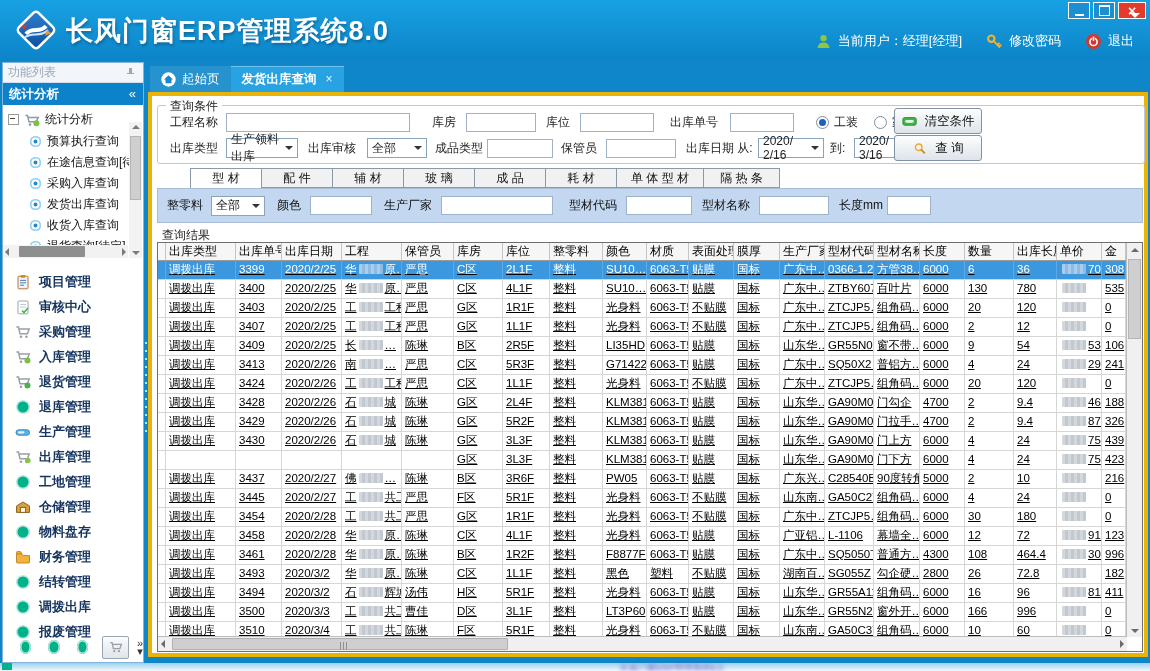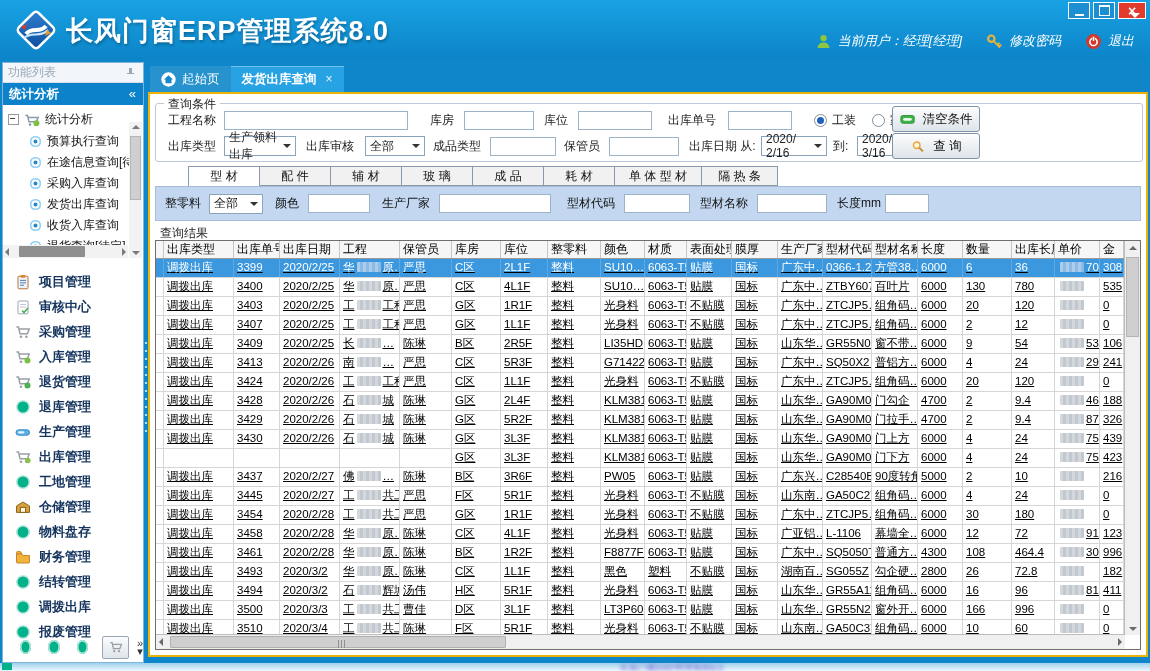--- a/index.html
+++ b/index.html
@@ -16,21 +16,21 @@
              color:#fff;letter-spacing:1px;text-shadow:1px 2px 3px rgba(0,0,0,.28);white-space:nowrap;}
   .win-controls{position:absolute;top:2px;right:4px;display:flex;gap:3px;}
   .wbtn{width:22px;height:17px;box-sizing:border-box;border:1px solid #fff;
         background:#1b8fd1;color:#fff;display:flex;align-items:center;justify-content:center;
         font-size:12px;line-height:1;cursor:default;}
   .wbtn.close{width:28px;background:#e23b2e;font-weight:bold;font-size:14px;}
   .glyph-min{width:9px;height:2px;background:#fff;margin-top:8px;}
   .glyph-max{width:9px;height:8px;border:1px solid #fff;border-top-width:2px;}
   .userbar{position:absolute;right:16px;top:32px;display:flex;gap:24px;align-items:center;
            color:#fff;font-size:13px;}
-  .ub-item{display:flex;align-items:center;white-space:nowrap;font-style:italic;}
+  .ub-item{display:flex;align-items:center;white-space:nowrap;}
   .ub-ico{width:17px;height:17px;margin-right:6px;flex:none;}
 
   
   .sidebar{position:absolute;left:2px;top:62px;width:142px;height:601px;background:#fff;
            border:1px solid #7fb5da;box-sizing:border-box;}
   .func-header{height:19px;background:#f2f6fb;border-bottom:1px solid #d6dfe9;color:#9aa7b5;
                font-size:12px;line-height:19px;padding-left:5px;position:relative;}
   .pin{position:absolute;right:8px;top:5px;width:9px;height:9px;}
   .pin::before{content:"";position:absolute;left:3px;top:0;width:3px;height:6px;background:#9aa7b5;}
   .pin::after{content:"";position:absolute;left:1px;top:5px;width:7px;height:1px;background:#9aa7b5;
@@ -70,21 +70,21 @@
   .tab{height:26px;display:flex;align-items:center;padding:0 11px;color:#fff;font-size:12.5px;
        background:rgba(255,255,255,.10);white-space:nowrap;}
   .tab.active{background:#27a2e2;font-weight:bold;box-shadow:inset 0 1px 0 rgba(255,255,255,.35);}
   .tab-ico{width:15px;height:15px;margin-right:6px;flex:none;}
   .tab-close{margin-left:9px;font-size:12px;font-weight:normal;color:#eaf6ff;}
   .tabs-caret{position:absolute;right:10px;top:13px;width:0;height:0;
               border:5px solid transparent;border-top-color:#fff;}
 
   
   .content{position:absolute;left:148px;top:92px;width:1000px;height:565px;background:#fff;
-           border:2px solid #eab308;box-sizing:border-box;}
+           border:4px solid #eab308;box-sizing:border-box;}
   .query-box{position:absolute;left:5px;top:9px;width:986px;height:57px;
              border:1px solid #b9c9d9;border-radius:3px;}
   .query-legend{position:absolute;left:8px;top:-8px;background:#fff;padding:0 4px;font-size:12px;color:#222;}
   .qrow{position:absolute;left:12px;display:flex;align-items:center;font-size:12px;color:#222;}
   .qrow1{top:7px;} .qrow2{top:32px;}
   .qlabel{white-space:nowrap;}
   .qinput{height:19px;border:1px solid #9db4c8;background:#fff;box-sizing:border-box;}
   .qselect{height:20px;border:1px solid #8aa4bc;background:#fff;box-sizing:border-box;
            display:flex;align-items:center;justify-content:space-between;padding:0 4px;font-size:12px;}
   .sarr{width:0;height:0;border:4px solid transparent;border-top-color:#333;margin-top:4px;flex:none;}
@@ -465,21 +465,21 @@
       <span class="qlabel" style="width:56px;">出库类型</span>
       <span class="qselect" style="width:72px;">
         <span>生产领料出库</span>
           <i class="sarr"></i>
       </span>
       <span class="qlabel" style="margin-left:10px;width:54px;margin-right:5px;">出库审核</span>
       <span class="qselect" style="width:60px;">
         <span>全部</span>
           <i class="sarr"></i>
       </span>
-      <span class="qlabel" style="margin-left:8px;width:52px;margin-right:5px;">成品类型</span>
+      <span class="qlabel" style="margin-left:8px;width:52px;">成品类型</span>
       <span class="qinput" style="width:66px;"></span>
       <span class="qlabel" style="margin-left:8px;width:40px;margin-right:5px;">保管员</span>
       <span class="qinput" style="width:70px;"></span>
       <span class="qlabel" style="margin-left:10px;width:68px;margin-right:4px;">出库日期 从:</span>
       <span class="qselect" style="width:66px;">
         <span>2020/ 2/16</span>
           <i class="sarr"></i>
       </span>
       <span class="qlabel" style="margin-left:6px;width:20px;margin-right:4px;">到:</span>
       <span class="qselect" style="width:66px;">

